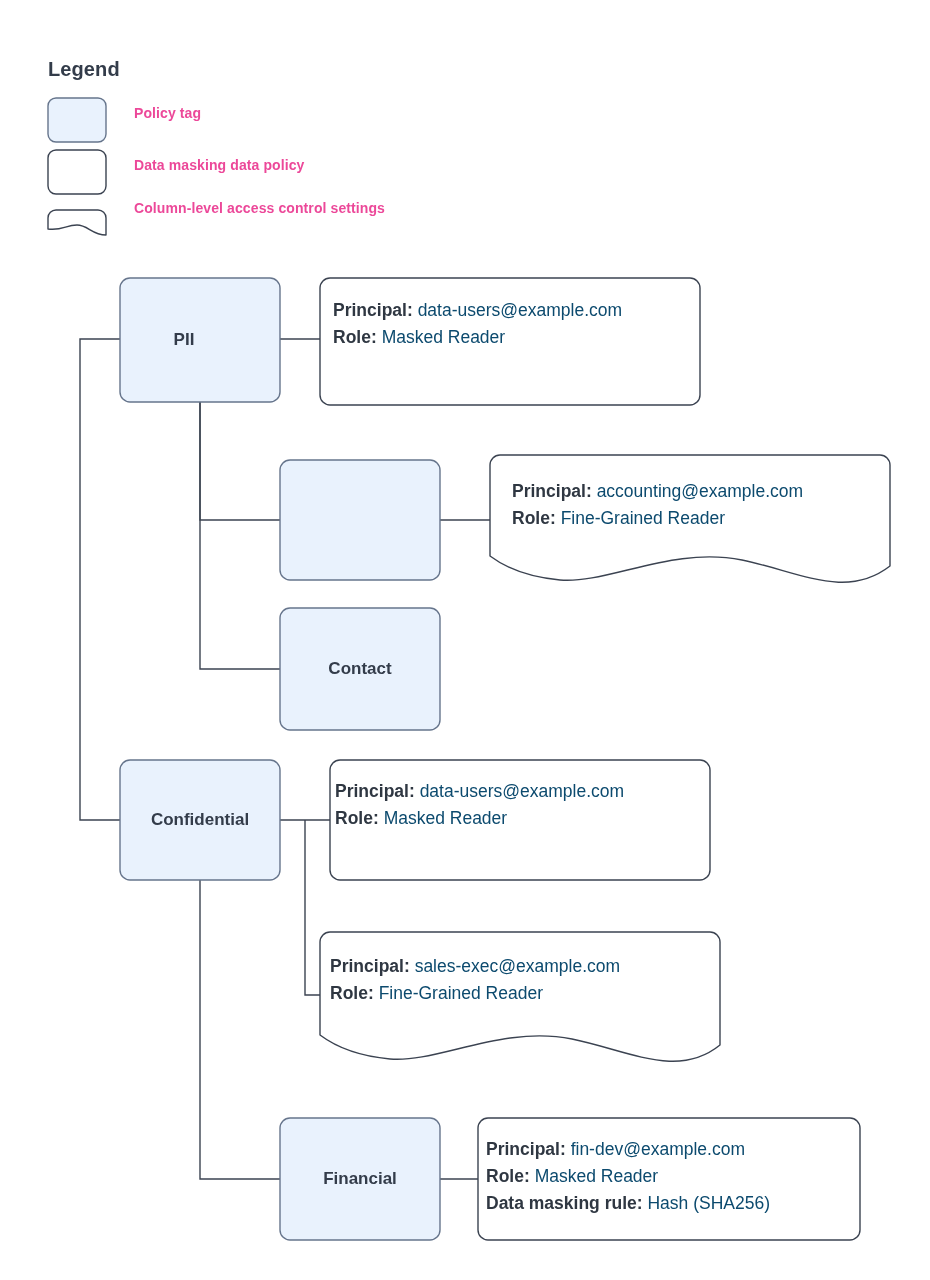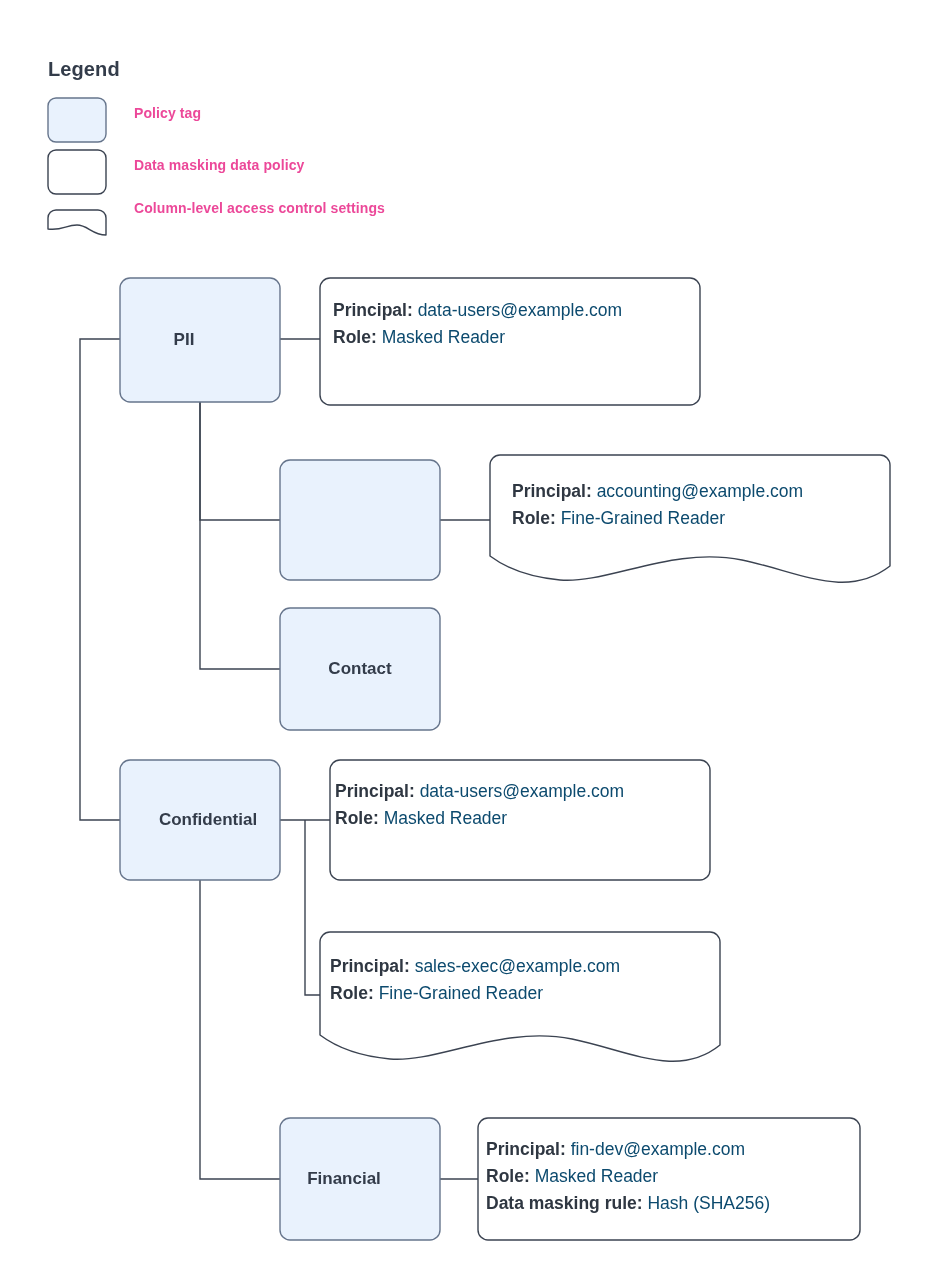--- a/index.html
+++ b/index.html
@@ -146,23 +146,23 @@
 
   <div class="legend-label" style="left:134px; top:157px;text-align:right;">Data masking data policy</div>
 
   <div class="legend-label" style="left:134px; top:200px;">Column-level access control settings</div>
 
   <div class="node-label" style="left:120px; top:278px; width:128px; height:124px;">PII</div>
 
 
   <div class="node-label" style="left:280px; top:608px; width:160px; height:122px;">Contact</div>
 
-  <div class="node-label" style="left:128px; top:760px; width:160px; height:120px;">Confidential</div>
+  <div class="node-label" style="left:120px; top:760px; width:160px; height:120px;">Confidential</div>
 
-  <div class="node-label" style="left:270px; top:1118px; width:148px; height:122px;">Financial</div>
+  <div class="node-label" style="left:286px; top:1118px; width:148px; height:122px;">Financial</div>
 
   <div class="info-text" style="left:333px; top:297px;">
     <div><b>Principal:</b> <span class="val">data-users@example.com</span></div>
     <div><b>Role:</b> <span class="val">Masked Reader</span></div>
   </div>
 
   <div class="info-text" style="left:500px; top:478px;margin-left:12px;">
     <div><b>Principal:</b> <span class="val">accounting@example.com</span></div>
     <div><b>Role:</b> <span class="val">Fine-Grained Reader</span></div>
   </div>

